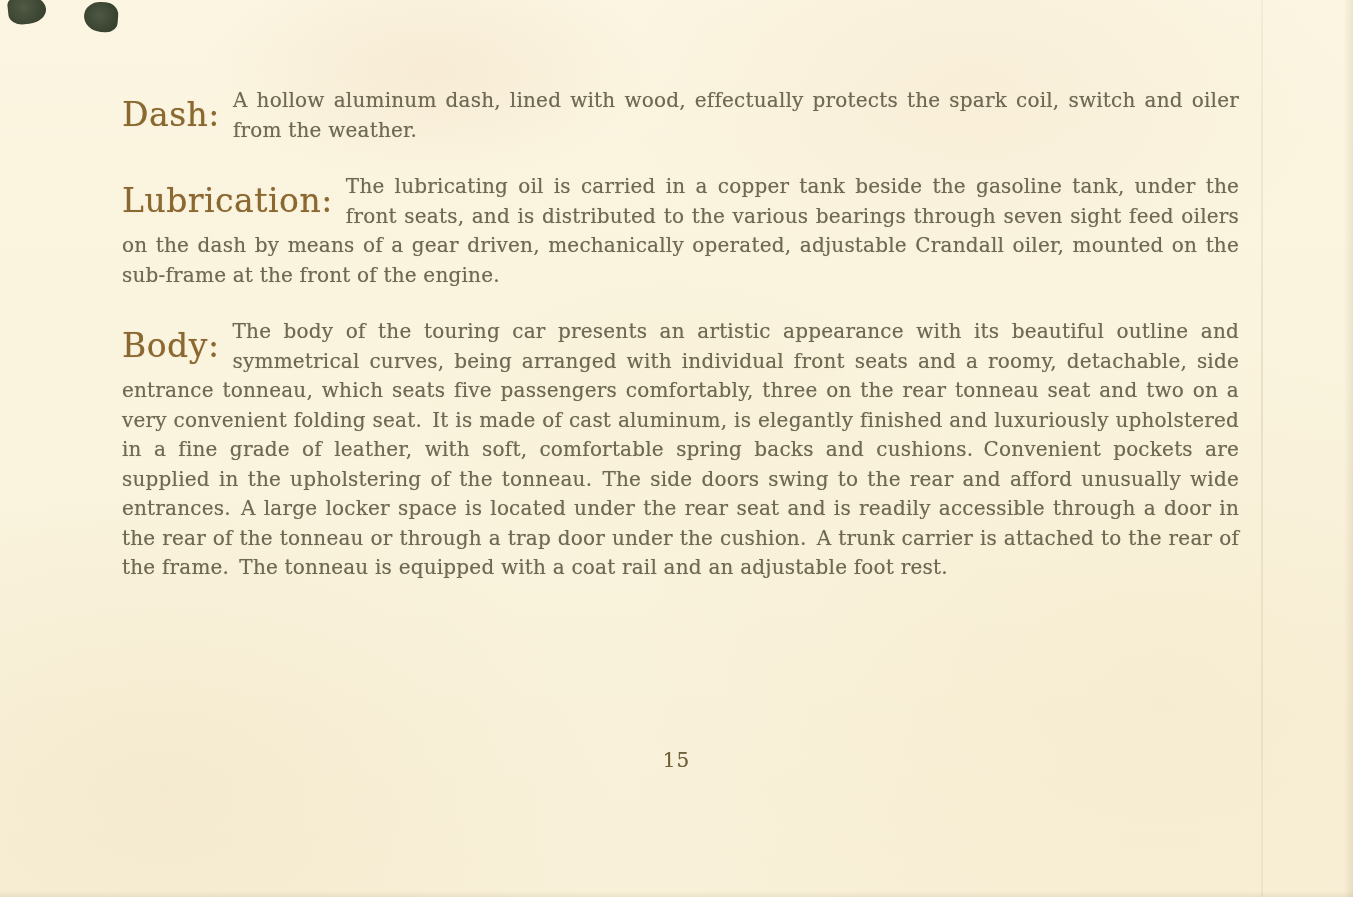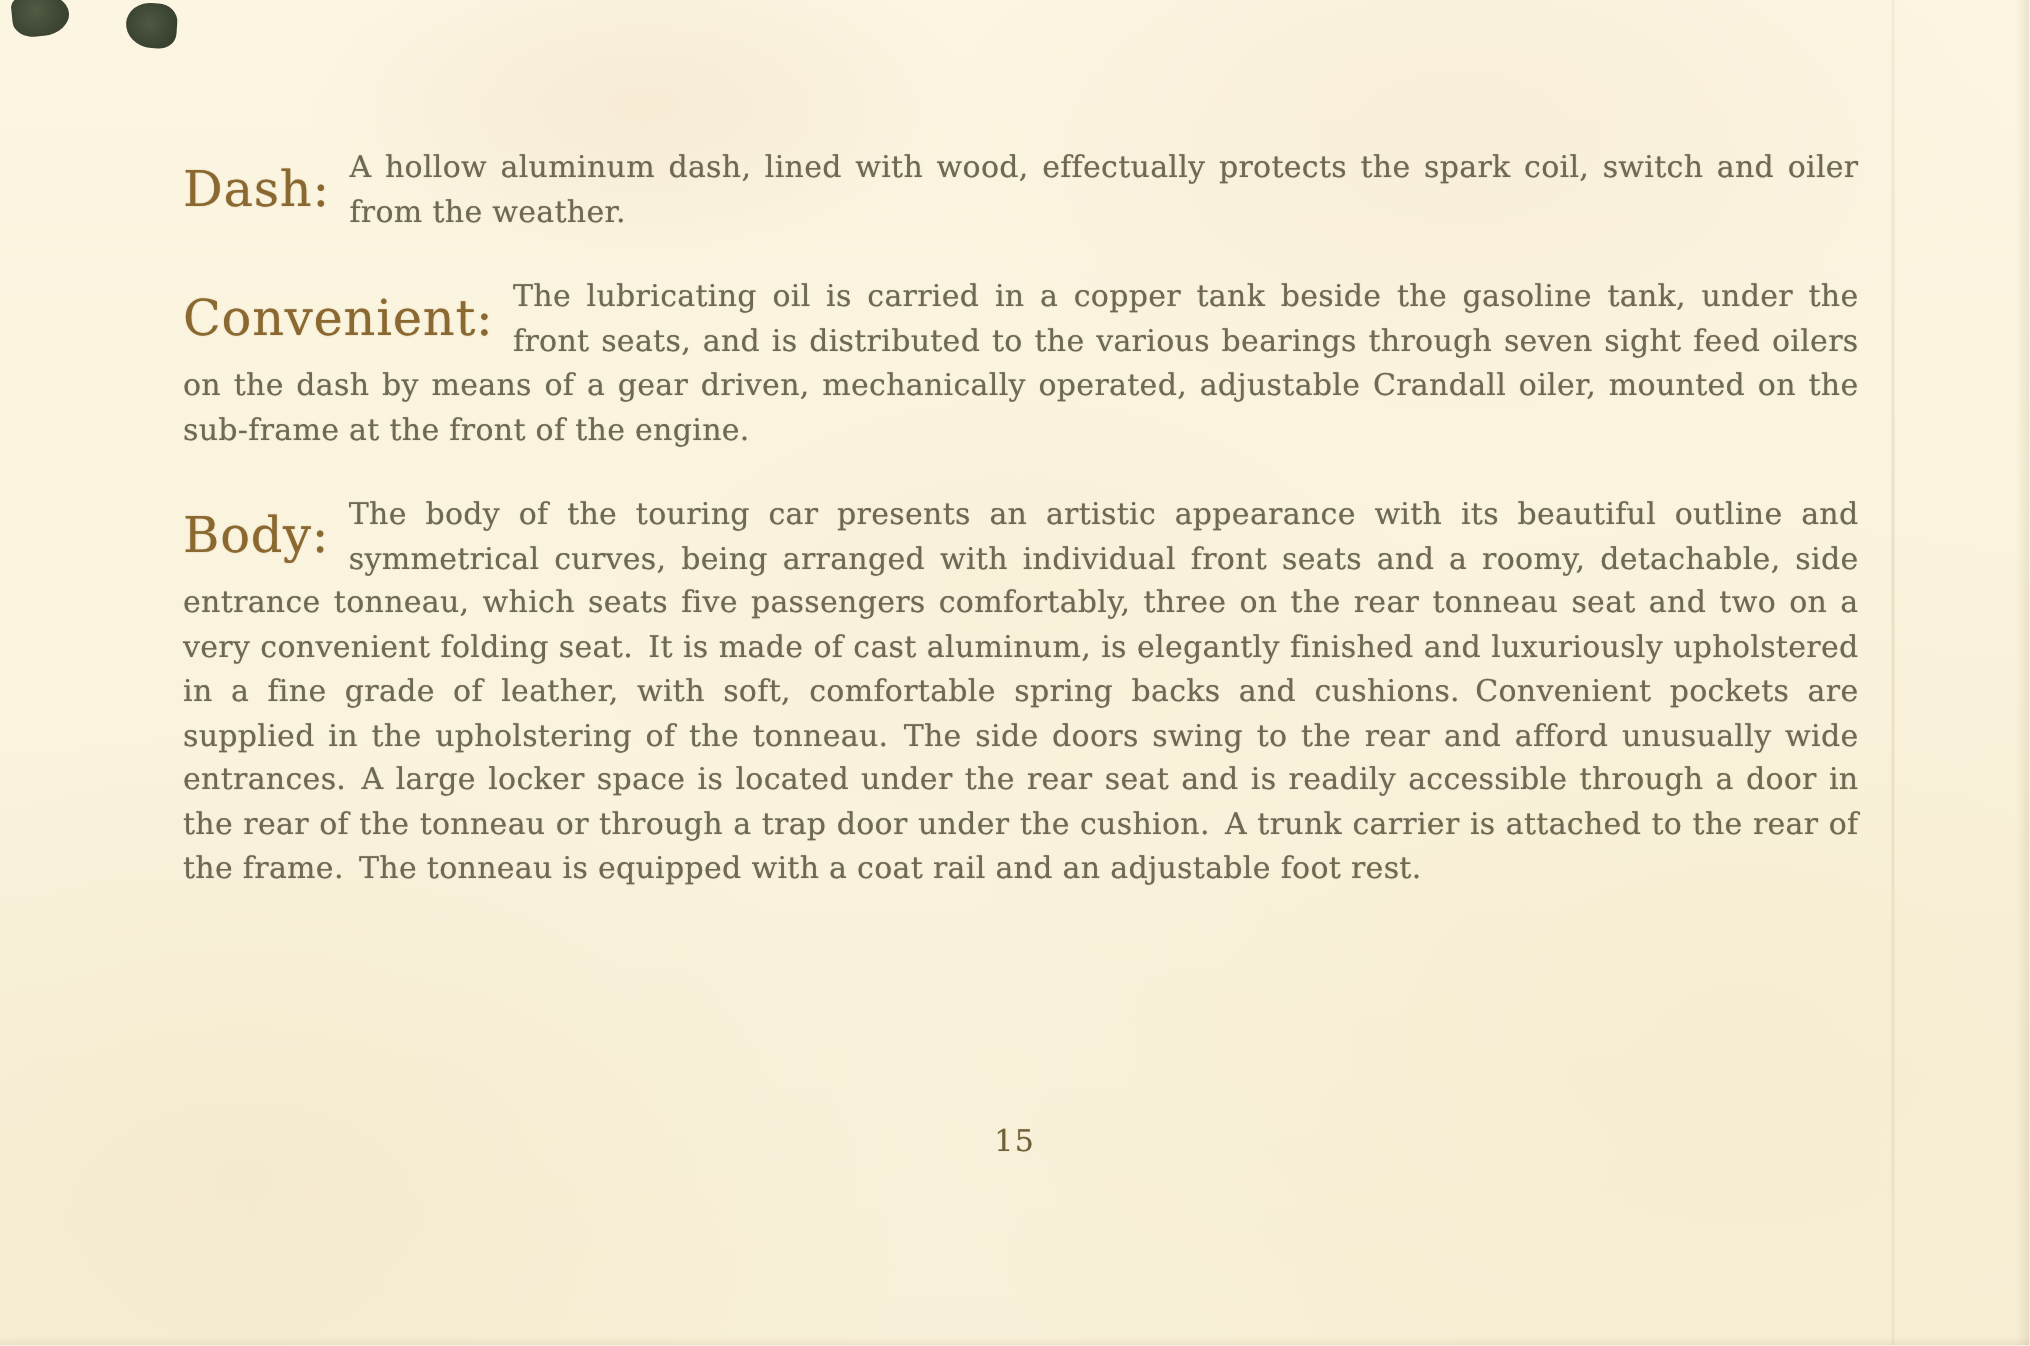--- a/index.html
+++ b/index.html
@@ -55,21 +55,21 @@
   }
 
   .content {
     position: absolute;
     left: 122px;
     top: 86px;
     width: 1117px;
   }
 
   .section {
-    margin: 11px 0 27px 0;
+    margin: 0 0 27px 0;
     text-align: justify;
     font-size: 20px;
     line-height: 29.5px;
     color: #6d6952;
     text-shadow: 0 0 0.7px rgba(104,100,78,0.55);
     letter-spacing: 0.2px;
   }
   .section::after {
     content: "";
     display: block;
@@ -109,21 +109,21 @@
 <div class="edge-right"></div>
 <div class="edge-bottom"></div>
 
 <main class="content">
 
   <p class="section">
     <span class="label">Dash:</span><span>A hollow aluminum dash, lined with wood, effectually protects the spark coil, switch and oiler from the weather.</span>
   </p>
 
   <p class="section">
-    <span class="label">Convenient:</span><span>The lubricating oil is carried in a copper tank beside the gasoline tank, under the front seats, and is distributed to the various bearings through seven sight feed oilers on the dash by means of a gear driven, mechanically operated, adjustable Crandall oiler, mounted on the sub-frame at the front of the engine.</span>
+    <span class="label">Lubrication:</span><span>The lubricating oil is carried in a copper tank beside the gasoline tank, under the front seats, and is distributed to the various bearings through seven sight feed oilers on the dash by means of a gear driven, mechanically operated, adjustable Crandall oiler, mounted on the sub-frame at the front of the engine.</span>
   </p>
 
   <p class="section">
     <span class="label">Body:</span><span>The body of the touring car presents an artistic appearance with its beautiful outline and symmetrical curves, being arranged with individual front seats and a roomy, detachable, side entrance tonneau, which seats five passengers comfortably, three on the rear tonneau seat and two on a very convenient folding seat. It is made of cast aluminum, is elegantly finished and luxuriously upholstered in a fine grade of leather, with soft, comfortable spring backs and cushions. Convenient pockets are supplied in the upholstering of the tonneau. The side doors swing to the rear and afford unusually wide entrances. A large locker space is located under the rear seat and is readily accessible through a door in the rear of the tonneau or through a trap door under the cushion. A trunk carrier is attached to the rear of the frame. The tonneau is equipped with a coat rail and an adjustable foot rest.</span>
   </p>
 
 </main>
 
 <div class="page-number">15</div>
 

